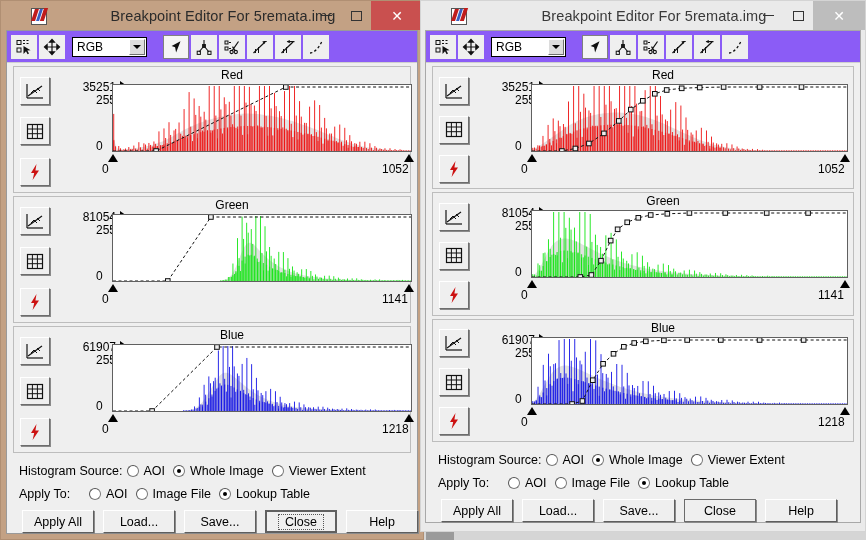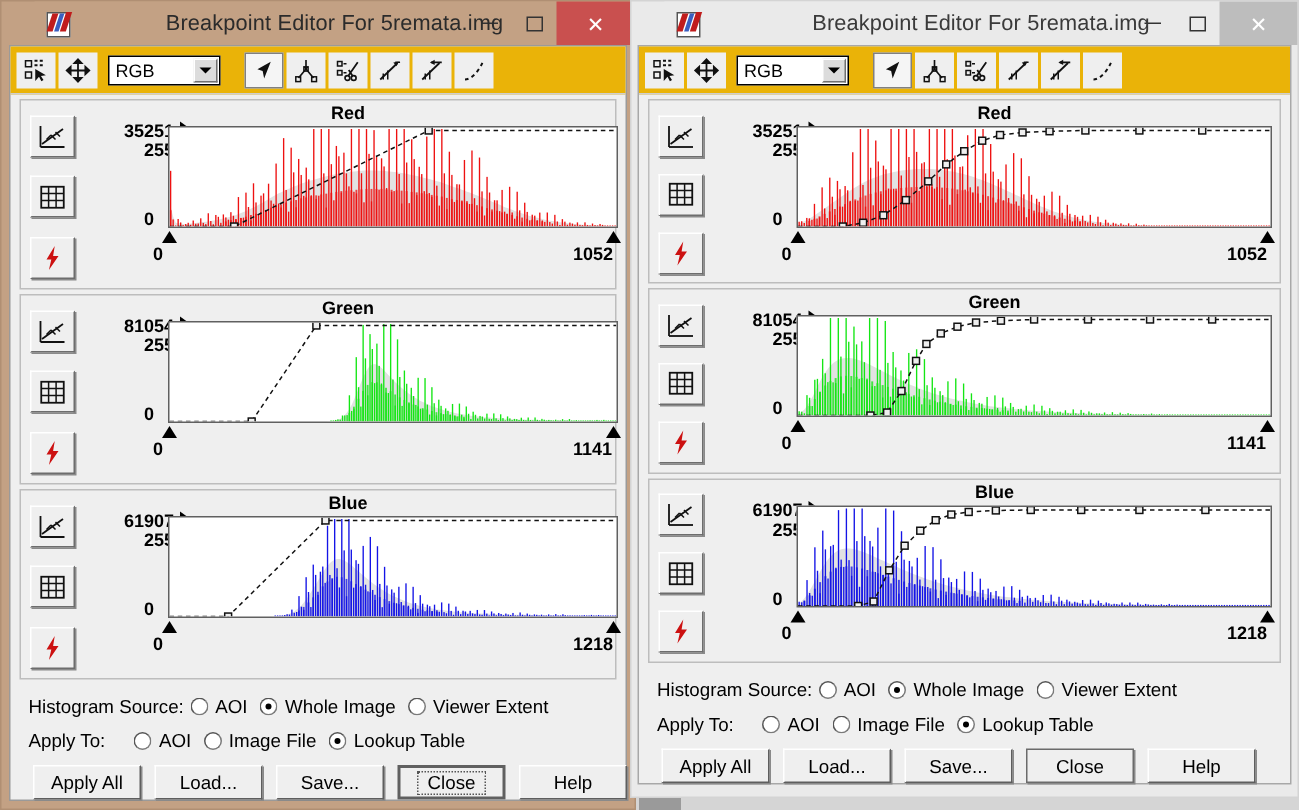--- a/index.html
+++ b/index.html
@@ -47,21 +47,21 @@
   .glyph-max{display:block;width:11px;height:10px;border:1.6px solid #333;box-sizing:border-box;}
 
   
   .client{position:absolute;left:5px;right:5px;top:29px;bottom:5px;
     background:#efefef;border:1px solid #9a9a9a;box-sizing:border-box;
     display:flex;flex-direction:column;}
   .win-right .client{left:4px;right:4px;bottom:8px;border-color:#a8a8a8;}
 
   
   .toolbar{height:31px;display:flex;align-items:center;padding:0 4px;
-    background:#eab308;border-bottom:1px solid #cfcfcf;flex:0 0 auto;gap:2px;}
+    background:#8b5cf6;border-bottom:1px solid #cfcfcf;flex:0 0 auto;gap:2px;}
   .tbtn{width:26px;height:24px;display:flex;align-items:center;justify-content:center;
     background:#efefef;border:1px solid transparent;box-sizing:border-box;}
   .tbtn.sel{border:1px solid #808080;background:#f5f5f5;}
   .tsep{width:7px;}
   .combo{width:75px;height:20px;margin:0 5px;background:#fff;
     border:1px solid #000;box-sizing:border-box;display:flex;align-items:center;
     position:relative;}
   .combo .cval{padding-left:4px;font-size:12px;}
   .combo .carrow{position:absolute;right:1px;top:1px;width:16px;height:16px;
     background:#dcdcdc;border:1px solid #fff;border-right-color:#707070;
@@ -74,21 +74,21 @@
   .panels{flex:1 1 auto;display:flex;flex-direction:column;padding:3px 6px 0 6px;gap:3px;}
   .panel{position:relative;flex:1 1 0;background:#efefef;
     border:1px solid #bdbdbd;box-sizing:border-box;display:flex;}
   .sidebar{width:44px;flex:0 0 auto;padding:4px 0 0 6px;
     display:flex;flex-direction:column;justify-content:space-around;align-items:flex-start;}
   .sbtn{width:30px;height:28px;background:#efefef;
     border:1px solid #fff;border-right-color:#6d6d6d;border-bottom-color:#6d6d6d;
     box-sizing:border-box;display:flex;align-items:center;justify-content:center;
     box-shadow:1px 1px 0 #8a8a8a;}
 
-  .plotwrap{flex:1 1 auto;position:relative;font-weight:bold;}
+  .plotwrap{flex:1 1 auto;position:relative;}
   .plot-title{position:absolute;top:1px;left:0;right:10px;text-align:center;
     font-size:12px;}
   .ylabels{position:absolute;left:0;top:14px;width:52px;text-align:right;
     font-size:12px;line-height:13px;}
   .ylab-max{position:absolute;right:0;top:0;}
   .ylab-255{position:absolute;right:0;top:13px;}
   .ylab-0{position:absolute;right:0;}
   .tri-right{position:absolute;width:0;height:0;
     border-top:5px solid transparent;border-bottom:5px solid transparent;
     border-left:7px solid #000;}

